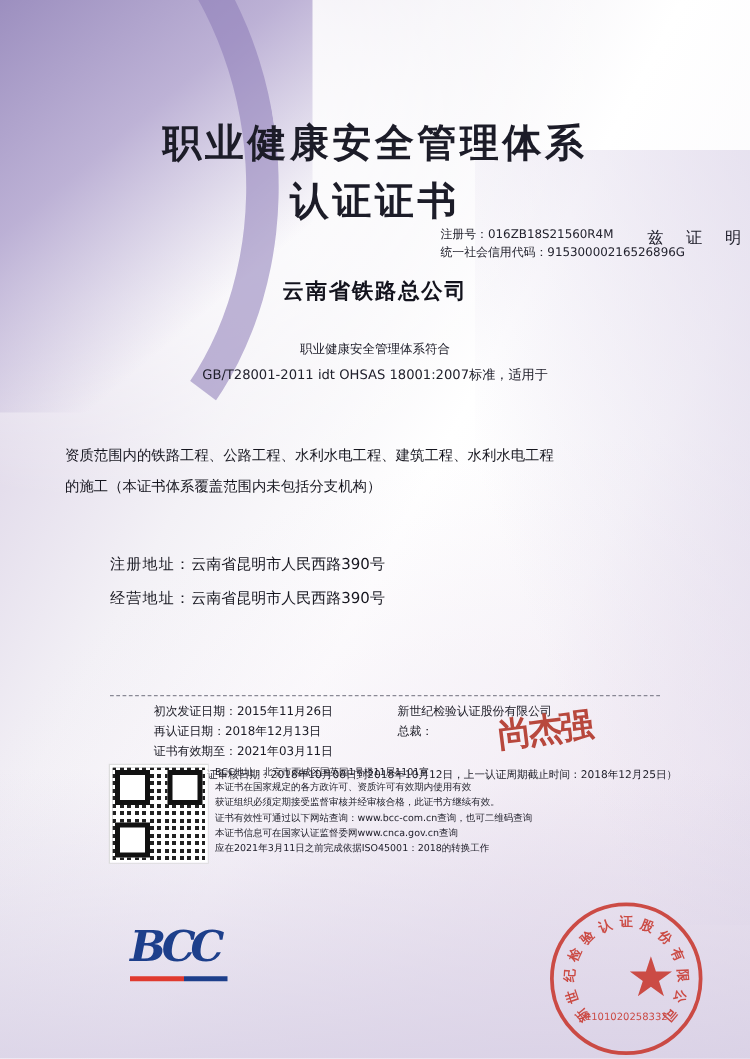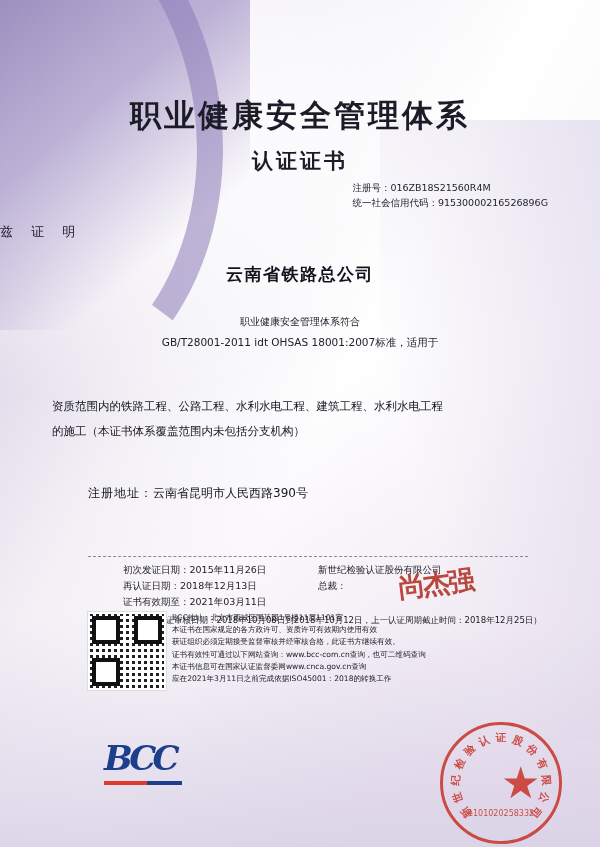--- a/index.html
+++ b/index.html
@@ -34,30 +34,30 @@
   .content{position:absolute;left:0;top:0;width:600px;height:847px;}
 
   .title{
     text-align:center;
     font-family:"DejaVu Sans","Liberation Sans",sans-serif;
     font-weight:bold;
     color:#1c1c28;
     letter-spacing:3px;
   }
   .title .l1{font-size:31px;line-height:40px;margin-top:95px;}
-  .title .l2{font-size:21px;line-height:40px;margin-top:6px;}
+  .title .l2{font-size:31px;line-height:40px;margin-top:6px;}
 
   .reg-lines{
     position:absolute;right:52px;top:180px;
     text-align:left;font-size:9.5px;color:#23232e;line-height:15px;
   }
   .reg-lines div{white-space:nowrap;}
 
   .zizheng{
-    text-align:left;margin-top:42px;
+    text-align:right;
     font-size:13px;letter-spacing:7px;color:#1c1c28;
   }
   .company{
     text-align:center;margin-top:22px;
     font-size:17px;font-weight:bold;letter-spacing:1.5px;color:#13131d;
   }
   .stdline{
     text-align:center;margin-top:26px;font-size:10px;color:#20202c;line-height:20px;
   }
   .stdline .b{font-size:10.5px;}
@@ -196,20 +196,23 @@
     </div>
 
     <div class="scope">
       <div>资质范围内的铁路工程、公路工程、水利水电工程、建筑工程、水利水电工程</div>
       <div class="row2">的施工（本证书体系覆盖范围内未包括分支机构）</div>
     </div>
 
     <div class="addr">
       <div>
         <span class="k">注册地址：</span><span>云南省昆明市人民西路390号</span>
+      </div>
+      <div>
+        <span class="k">经营地址：</span><span>云南省昆明市人民西路390号</span>
       </div>
     </div>
 
     <div class="dashed"></div>
 
     <div class="dates">
       <div>
         <span>初次发证日期：</span><span>2015年11月26日</span>
       </div>
       <div>

